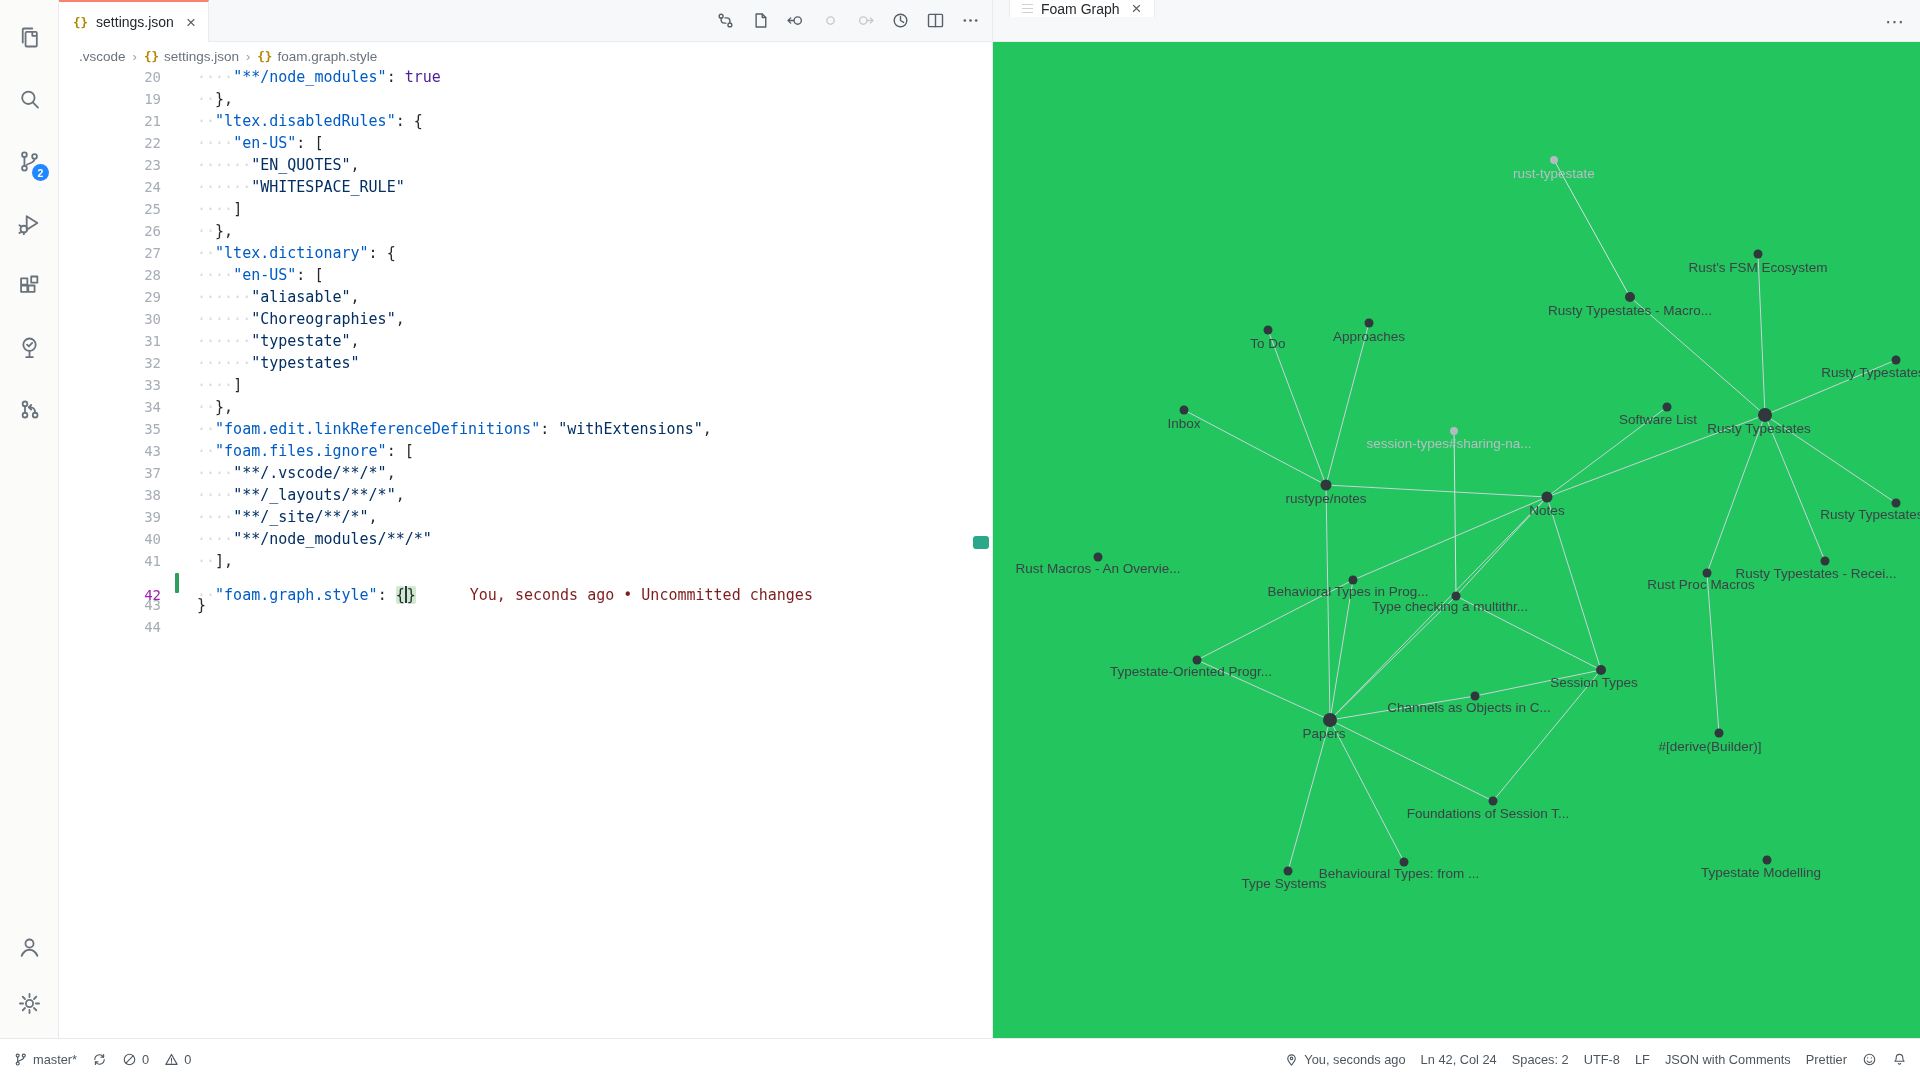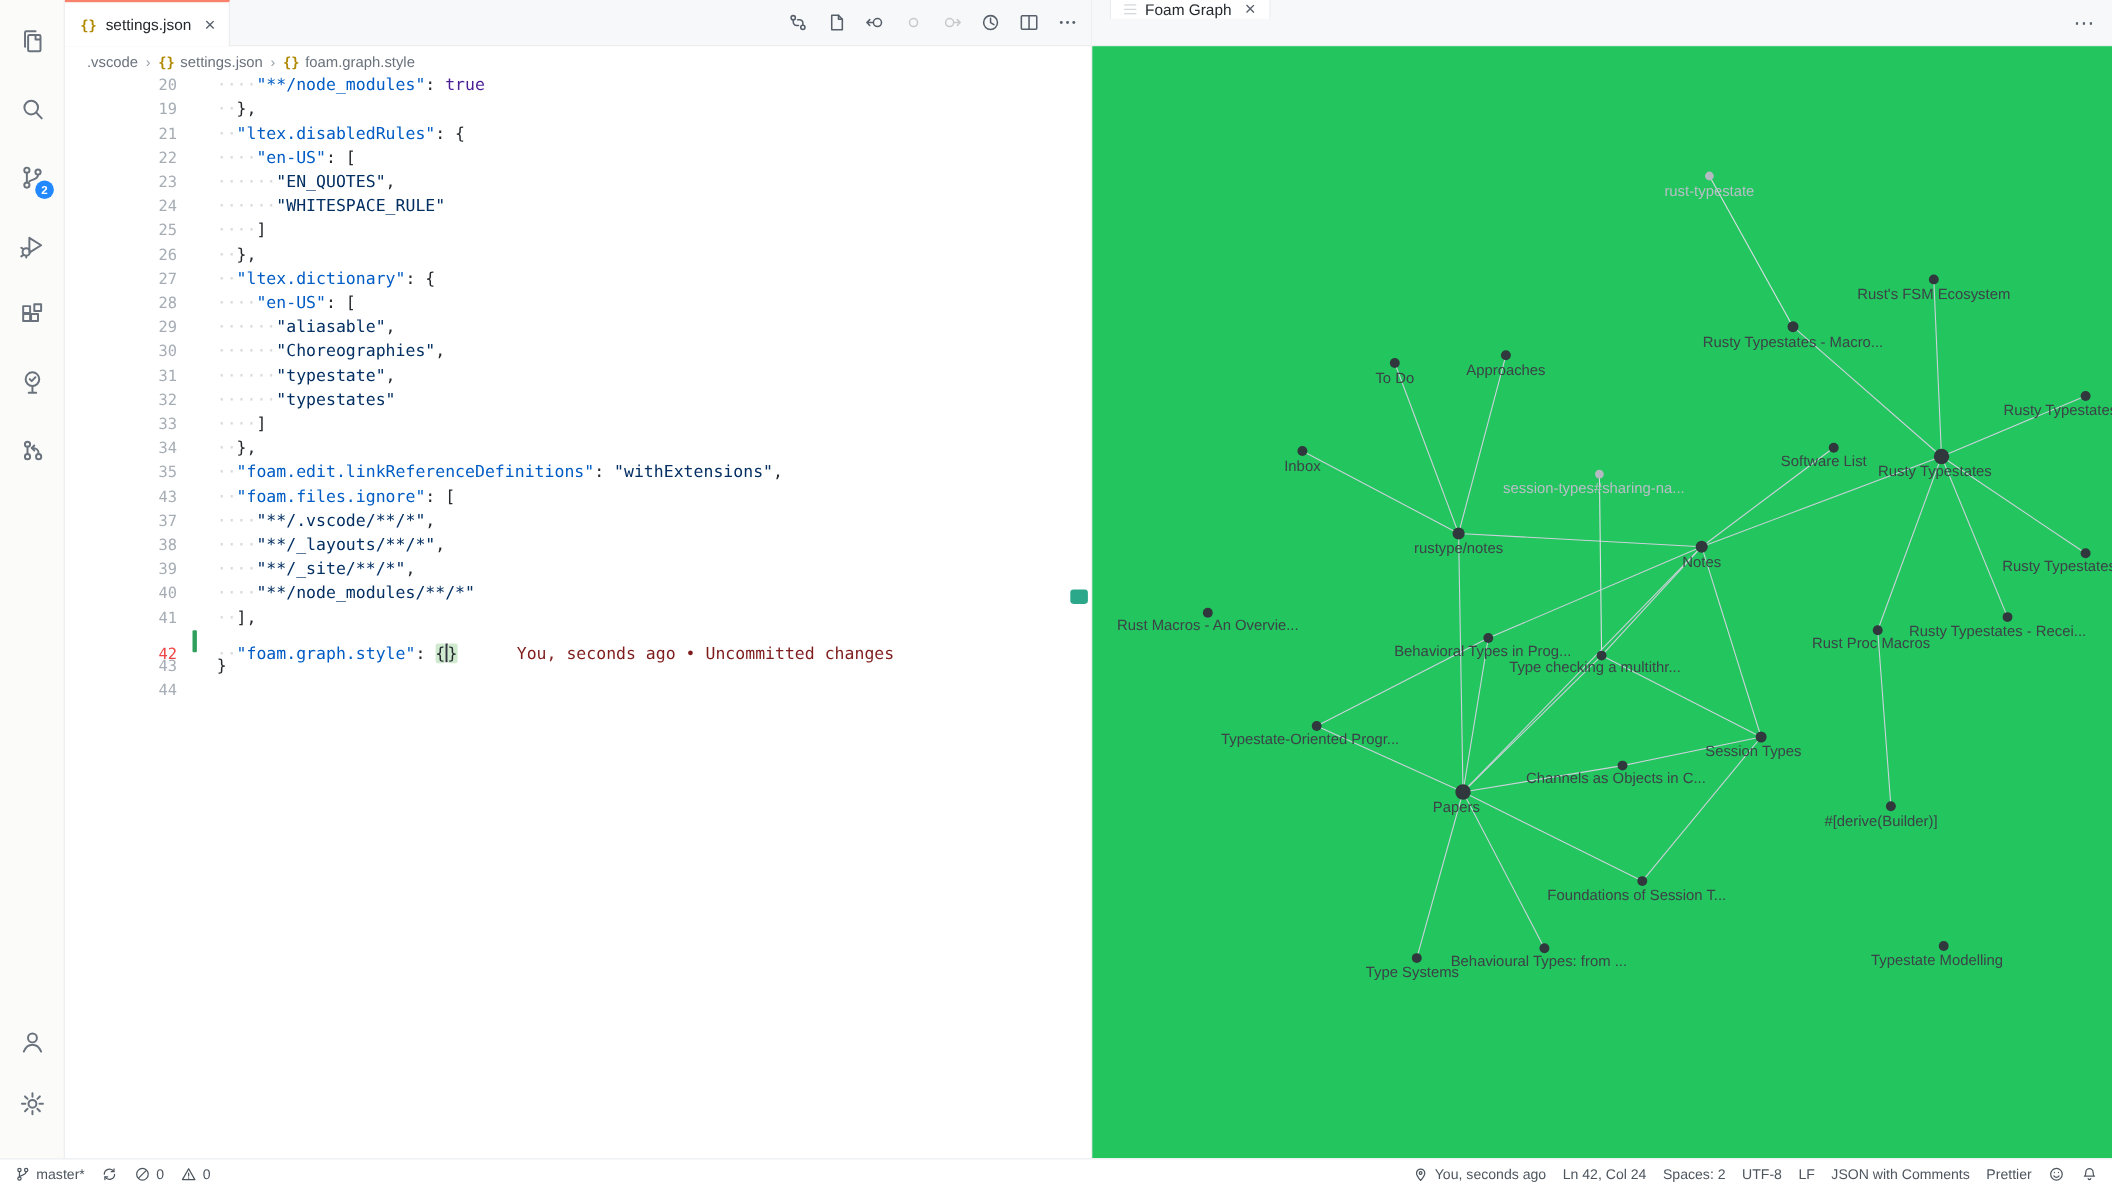--- a/index.html
+++ b/index.html
@@ -30,21 +30,21 @@
   .tb-btn.faded{color:#c6cacd;}
   .breadcrumb{height:28px;display:flex;align-items:center;padding-left:20px;font-size:13.5px;color:#6a737d;gap:7px;}
   .bc-item{display:flex;align-items:center;gap:5px;cursor:pointer;}
   .bc-sep{color:#9aa2aa;font-size:13px;}
 
   .code-area{position:absolute;top:70px;left:0;right:0;bottom:0;overflow:hidden;
     font-family:"DejaVu Sans Mono",monospace;font-size:15px;line-height:22px;}
   .code-inner{position:relative;top:-4px;}
   .line{height:22px;white-space:pre;position:relative;}
   .num{display:inline-block;width:112px;text-align:right;padding-right:10px;color:#a6adb5;box-sizing:border-box;font-size:14px;}
-  .num.active{color:#ef4444;margin-top:12px;}
+  .num.active{color:#a21caf;margin-top:12px;}
   .modbar{position:absolute;left:116px;top:1px;width:3.5px;height:20px;background:#2ea05c;border-radius:1px;}
   .codetext{margin-left:26px;}
   .tk-ws{color:#d5dade;}
   .tk-k{color:#005cc5;}
   .tk-s{color:#032f62;}
   .tk-b{color:#4c1d95;}
   .tk-p{color:#24292e;}
   .tk-hl{color:#24292e;background:#cfeacf;border-radius:2px;}
   .cursor{display:inline-block;width:0;border-left:2px solid #2f363d;height:17px;vertical-align:-3px;}
   .blame{color:#7f1d1d;padding-left:54px;}
@@ -55,21 +55,21 @@
   .panel-tabbar{height:42px;background:#f7f8f9;border-bottom:1px solid #e9ebed;display:flex;align-items:flex-start;padding-left:16px;position:relative;box-sizing:border-box;}
   .panel-tab{display:flex;align-items:center;gap:8px;padding:0 12px;background:#fff;
     border-left:1px solid #e9ebed;border-right:1px solid #e9ebed;font-size:14px;margin-bottom:-1px;cursor:pointer;}
   .grip-ico{display:flex;flex-direction:column;gap:2.5px;}
   .grip-ico i{display:block;width:11px;height:1.5px;background:#cdd2d6;}
   .panel-more{position:absolute;right:16px;top:0;height:42px;display:flex;align-items:center;color:#57606a;font-size:19px;cursor:pointer;}
   .graph-canvas{position:absolute;left:0;top:42px;right:0;bottom:0;background:#22c55e;}
   .graph-canvas svg{display:block;}
 
   
-  .status-bar{position:absolute;left:0;right:0;bottom:0;height:27px;background:#fff;border-top:1px solid #e9ebed;
+  .status-bar{position:absolute;left:0;right:0;bottom:0;height:42px;background:#fff;border-top:1px solid #e9ebed;
     display:flex;align-items:center;justify-content:space-between;padding:0 13px;font-size:12.8px;color:#4d565f;box-sizing:border-box;}
   .sb-group{display:flex;align-items:center;gap:15px;height:100%;}
   .sb-item{display:flex;align-items:center;gap:5px;cursor:pointer;white-space:nowrap;}
   .sb-item svg{width:15px;height:15px;}
 </style>
 </head>
 <body>
 
 <div id="window">
 

